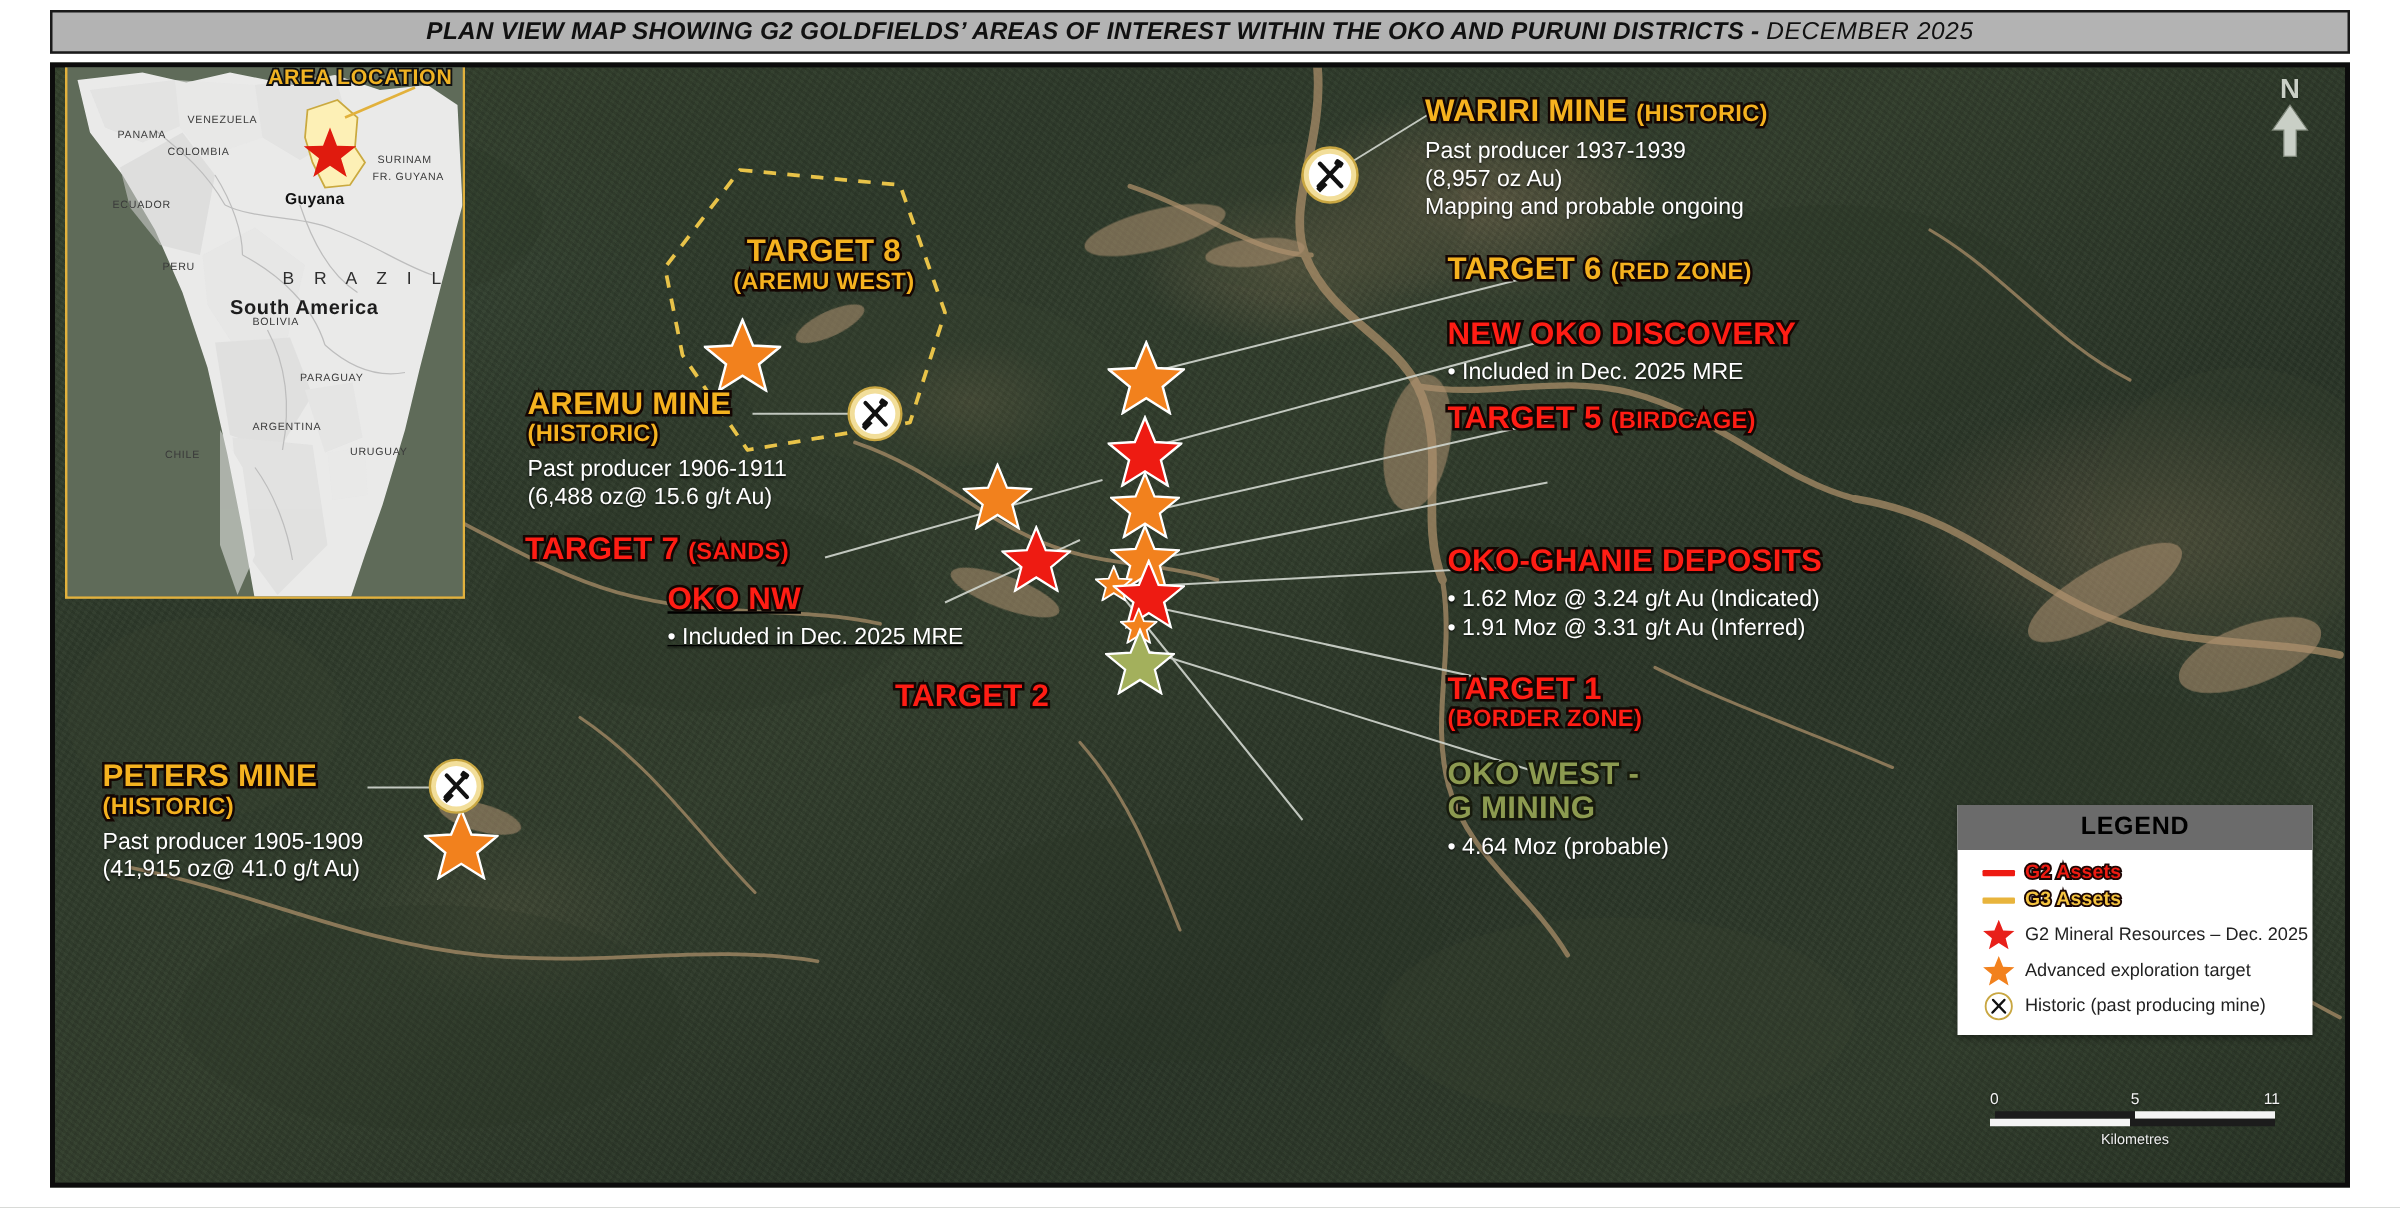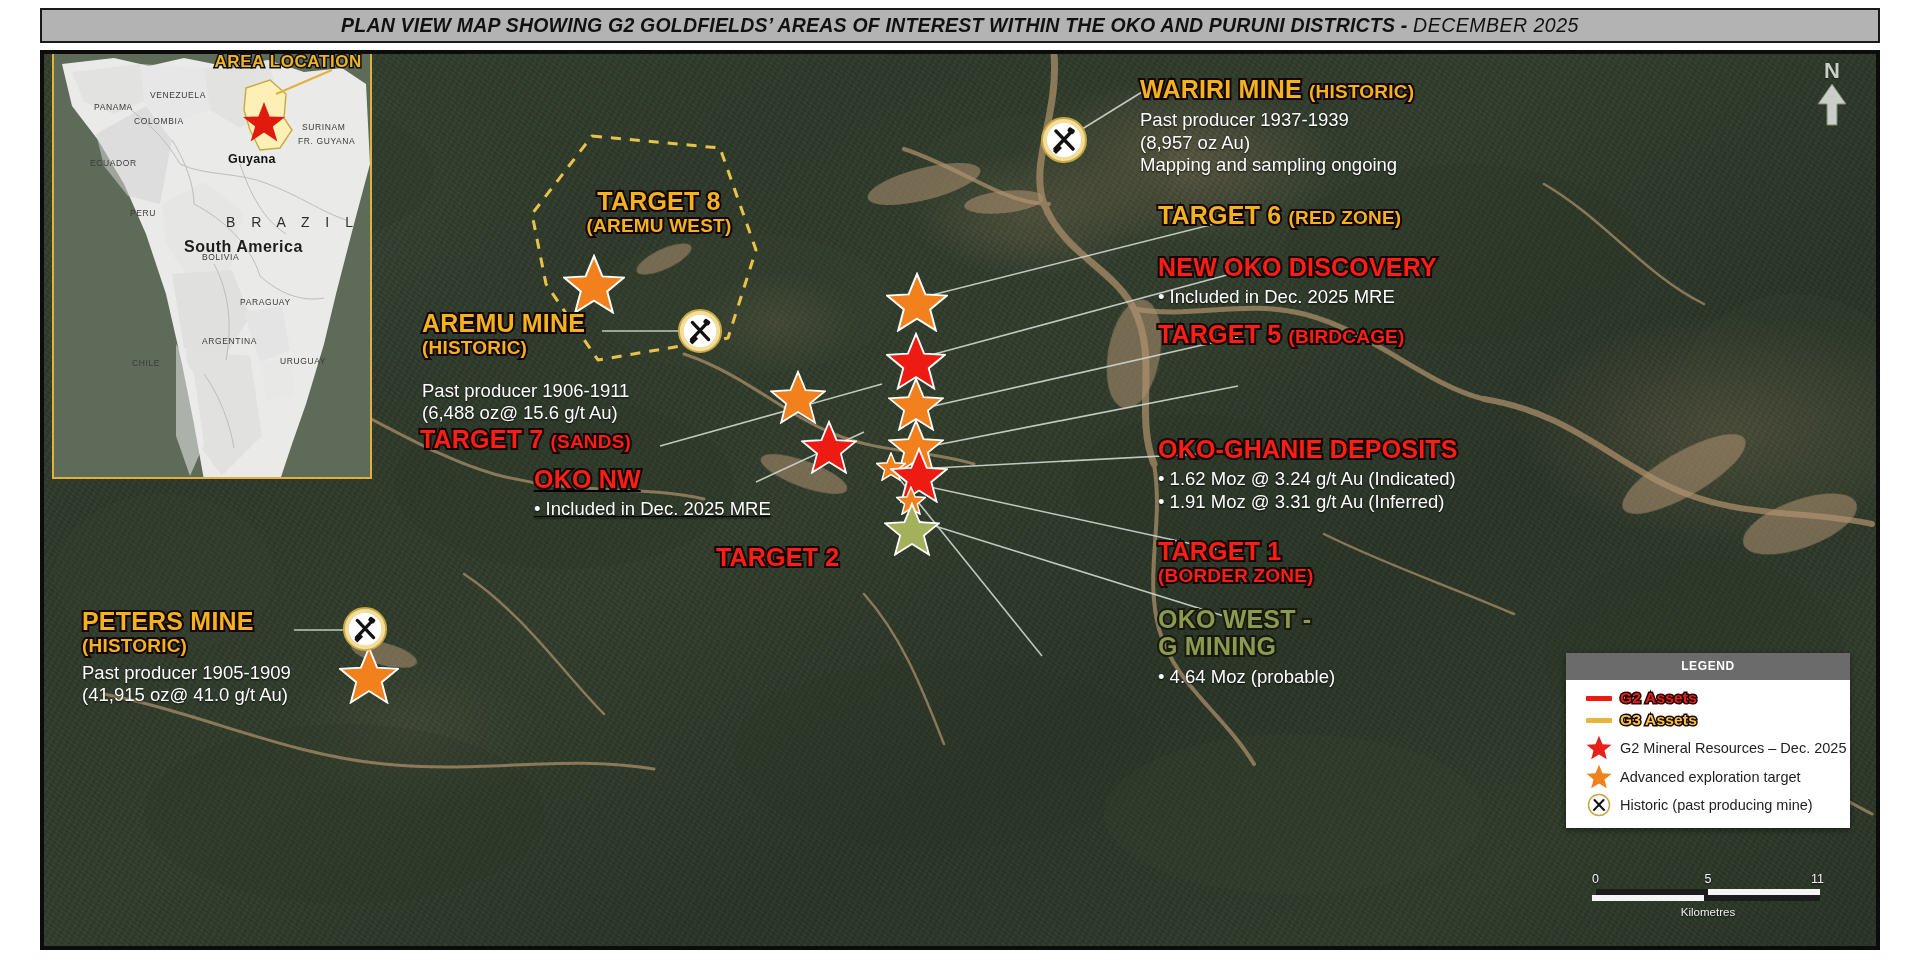--- a/index.html
+++ b/index.html
@@ -98,21 +98,21 @@
 
   
   .t8poly{position:absolute;}
 
   
   .legend{
     position:absolute;right:26px;bottom:118px;width:284px;
     background:#ffffff;box-shadow:0 2px 6px rgba(0,0,0,.45);
   }
   .legend-hd{
-    background:#6b6b6b;color:#ffffff;text-align:center;font-weight:bold;font-size:12px;
+    background:#6b6b6b;color:#000000;text-align:center;font-weight:bold;font-size:20px;
     letter-spacing:.6px;padding:6px 0 7px;font-family:"Liberation Sans",sans-serif;
   }
   .legend-body{padding:7px 12px 11px 12px;}
   .lrow{display:flex;align-items:center;min-height:22px;}
   .lkey{width:42px;flex:0 0 42px;display:flex;align-items:center;justify-content:center;}
   .dash{width:26px;height:5px;border-radius:1px;}
   .ltxt{font-size:14.5px;color:#222;font-family:"Liberation Sans",sans-serif;white-space:nowrap;}
   .ltxt.assets{font-weight:bold;font-size:15.5px;letter-spacing:.2px;}
   .ltxt.g2{color:#ee1b12;-webkit-text-stroke:3px #1b0604;paint-order:stroke fill;}
   .ltxt.g3{color:#f5c541;-webkit-text-stroke:3px #1b0604;paint-order:stroke fill;}
@@ -372,21 +372,21 @@
       <polygon points="13,35 19,29 22,32 16,38" fill="#111"></polygon>
       <rect x="28" y="12" width="7" height="5" rx="1.5" transform="rotate(35 31 14)" fill="#111"></rect>
     </svg>
 
     <div class="callout" style="left:1096px;top:22px;">
       <div class="hl hl-gold sz-24">
         <span>WARIRI MINE </span><span class="sz-19">(HISTORIC)</span>
       </div>
       <div class="sub" style="margin-top:7px;">Past producer 1937-1939</div>
       <div class="sub">(8,957 oz Au)</div>
-      <div class="sub">Mapping and sampling ongoing</div>
+      <div class="sub">Mapping and probable ongoing</div>
     </div>
 
     <div class="callout" style="left:1114px;top:148px;">
       <div class="hl hl-gold sz-24">
         <span>TARGET 6 </span><span class="sz-19">(RED ZONE)</span>
       </div>
     </div>
 
     <div class="callout" style="left:1114px;top:200px;">
       <div class="hl hl-red sz-24">NEW OKO DISCOVERY</div>
@@ -418,21 +418,21 @@
     </div>
 
     <div class="callout" style="left:490px;top:134px;width:250px;text-align:center;">
       <div class="hl hl-gold sz-24">TARGET 8</div>
       <div class="hl hl-gold sz-19" style="margin-top:2px;">(AREMU WEST)</div>
     </div>
 
     <div class="callout" style="left:378px;top:256px;">
       <div class="hl hl-gold sz-24">AREMU MINE</div>
       <div class="hl hl-gold sz-19" style="margin-top:2px;">(HISTORIC)</div>
-      <div class="sub" style="margin-top:22px;">Past producer 1906-1911</div>
+      <div class="sub" style="margin-top:6px;">Past producer 1906-1911</div>
       <div class="sub">(6,488 oz@ 15.6 g/t Au)</div>
     </div>
 
     <div class="callout" style="left:376px;top:372px;">
       <div class="hl hl-red sz-24">
         <span>TARGET 7 </span><span class="sz-19">(SANDS)</span>
       </div>
     </div>
 
     <div class="callout" style="left:490px;top:412px;text-decoration:underline;">

